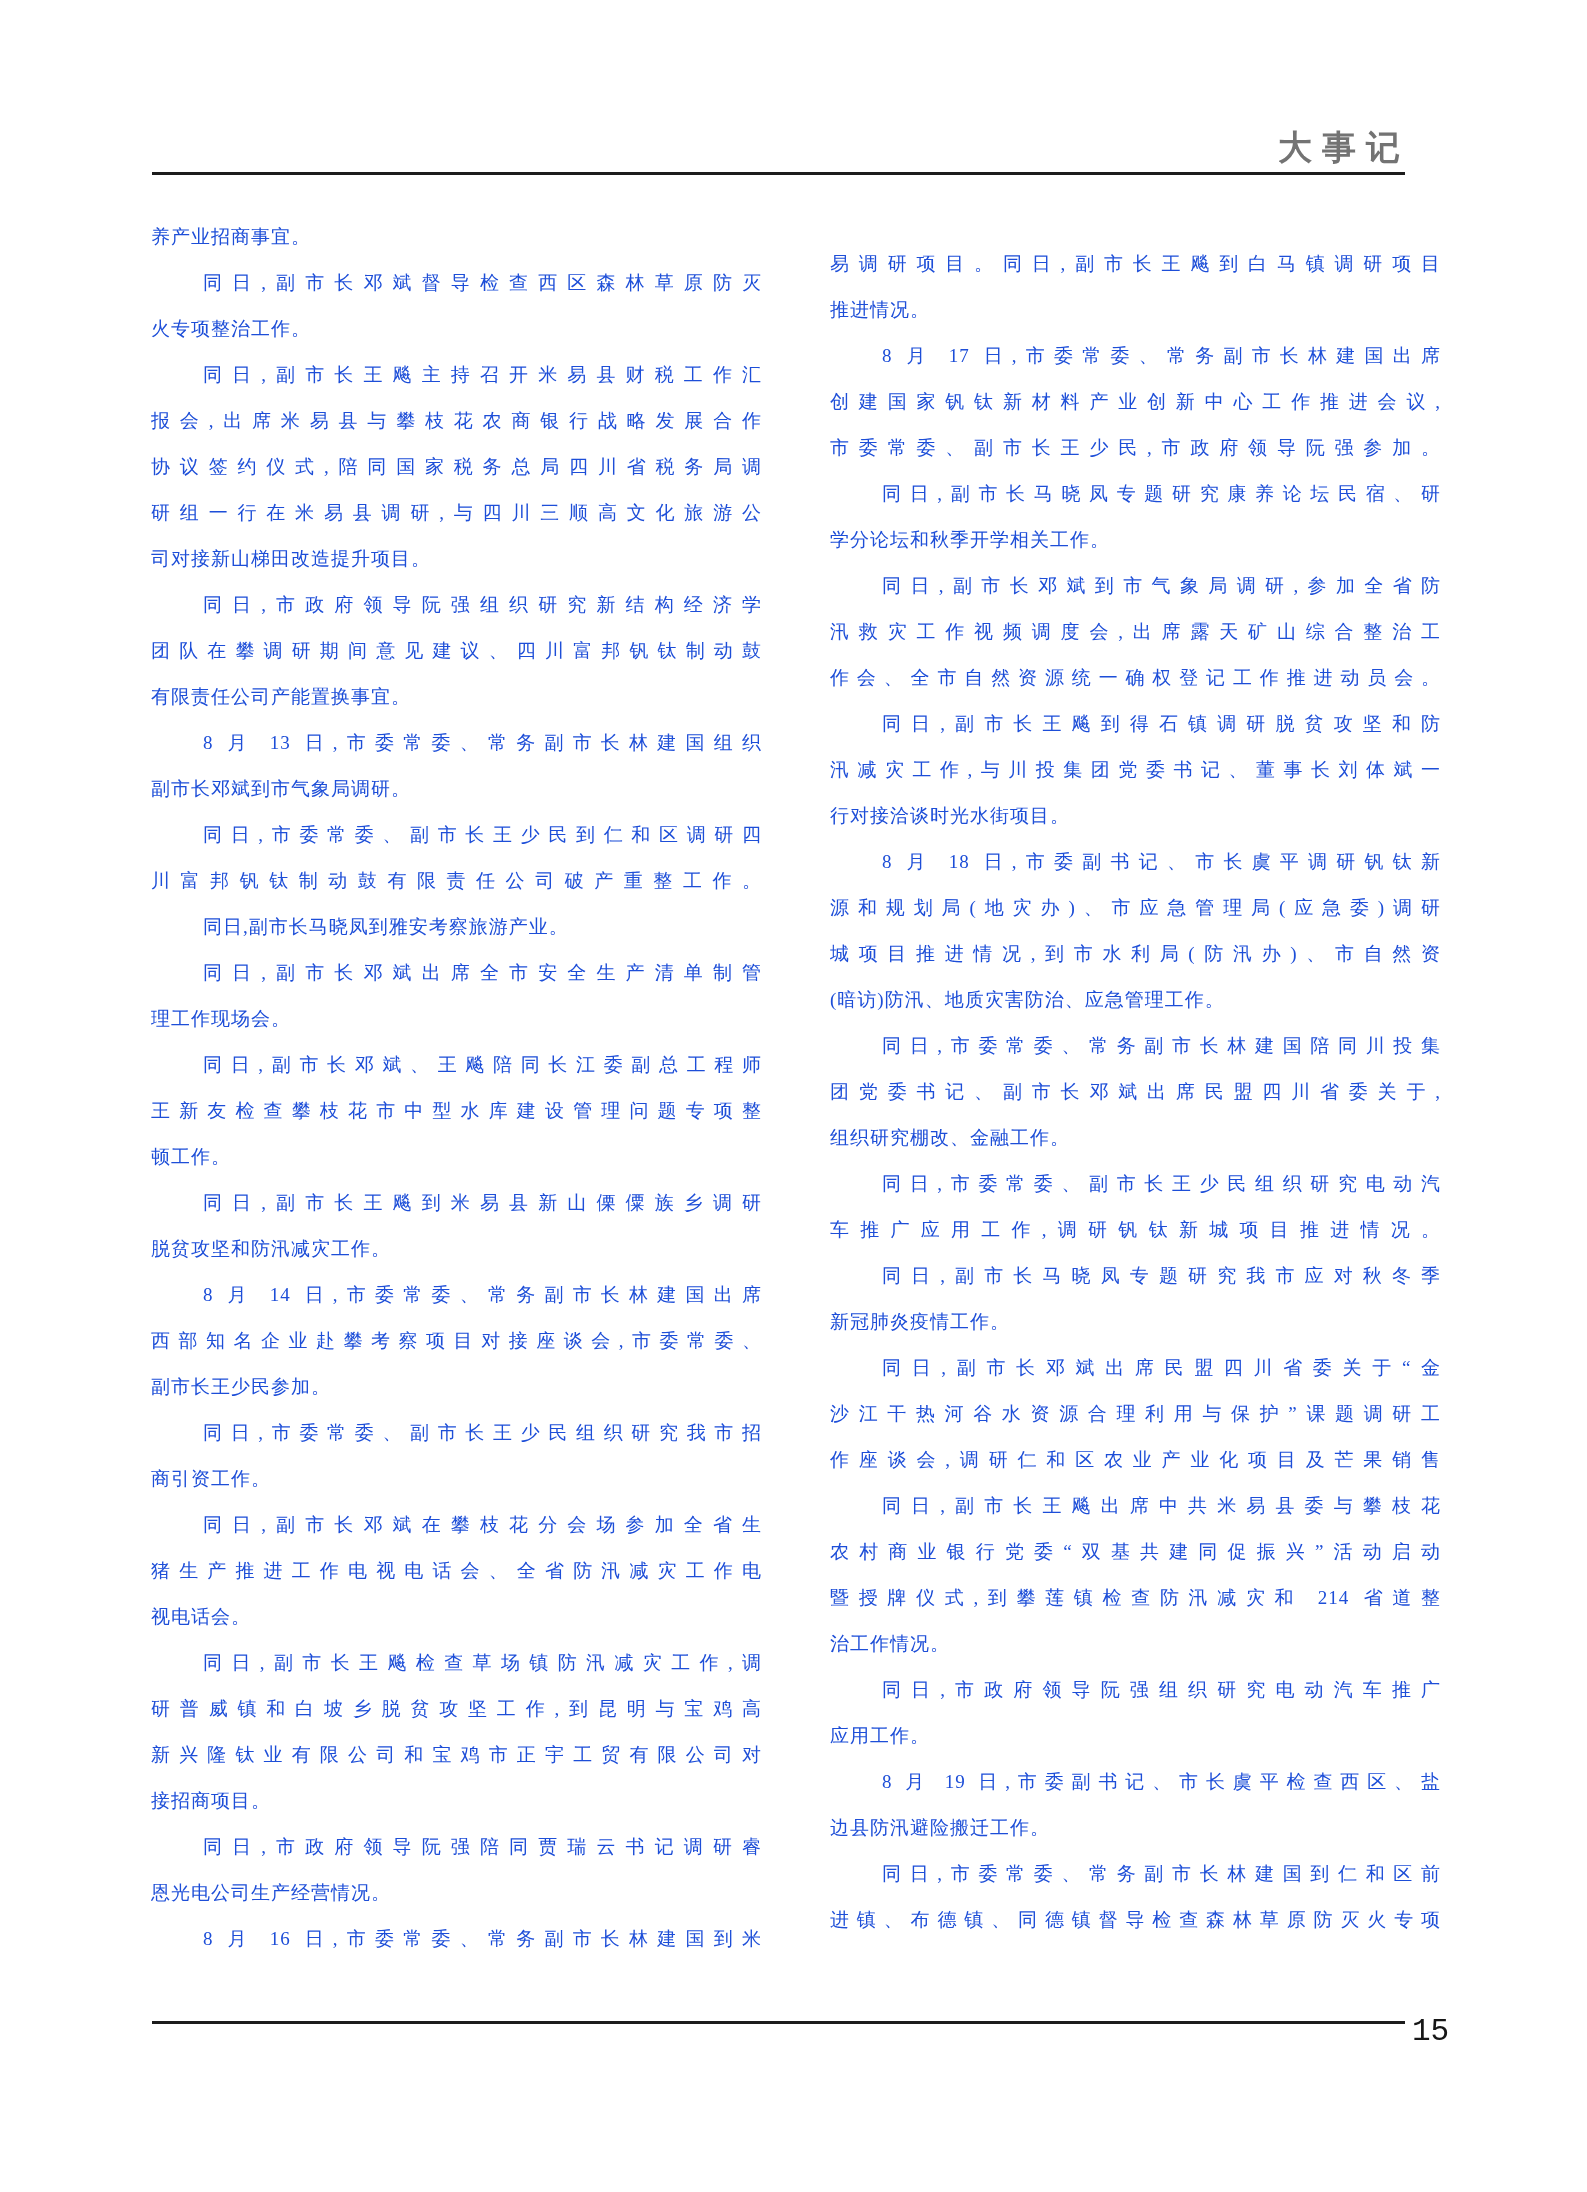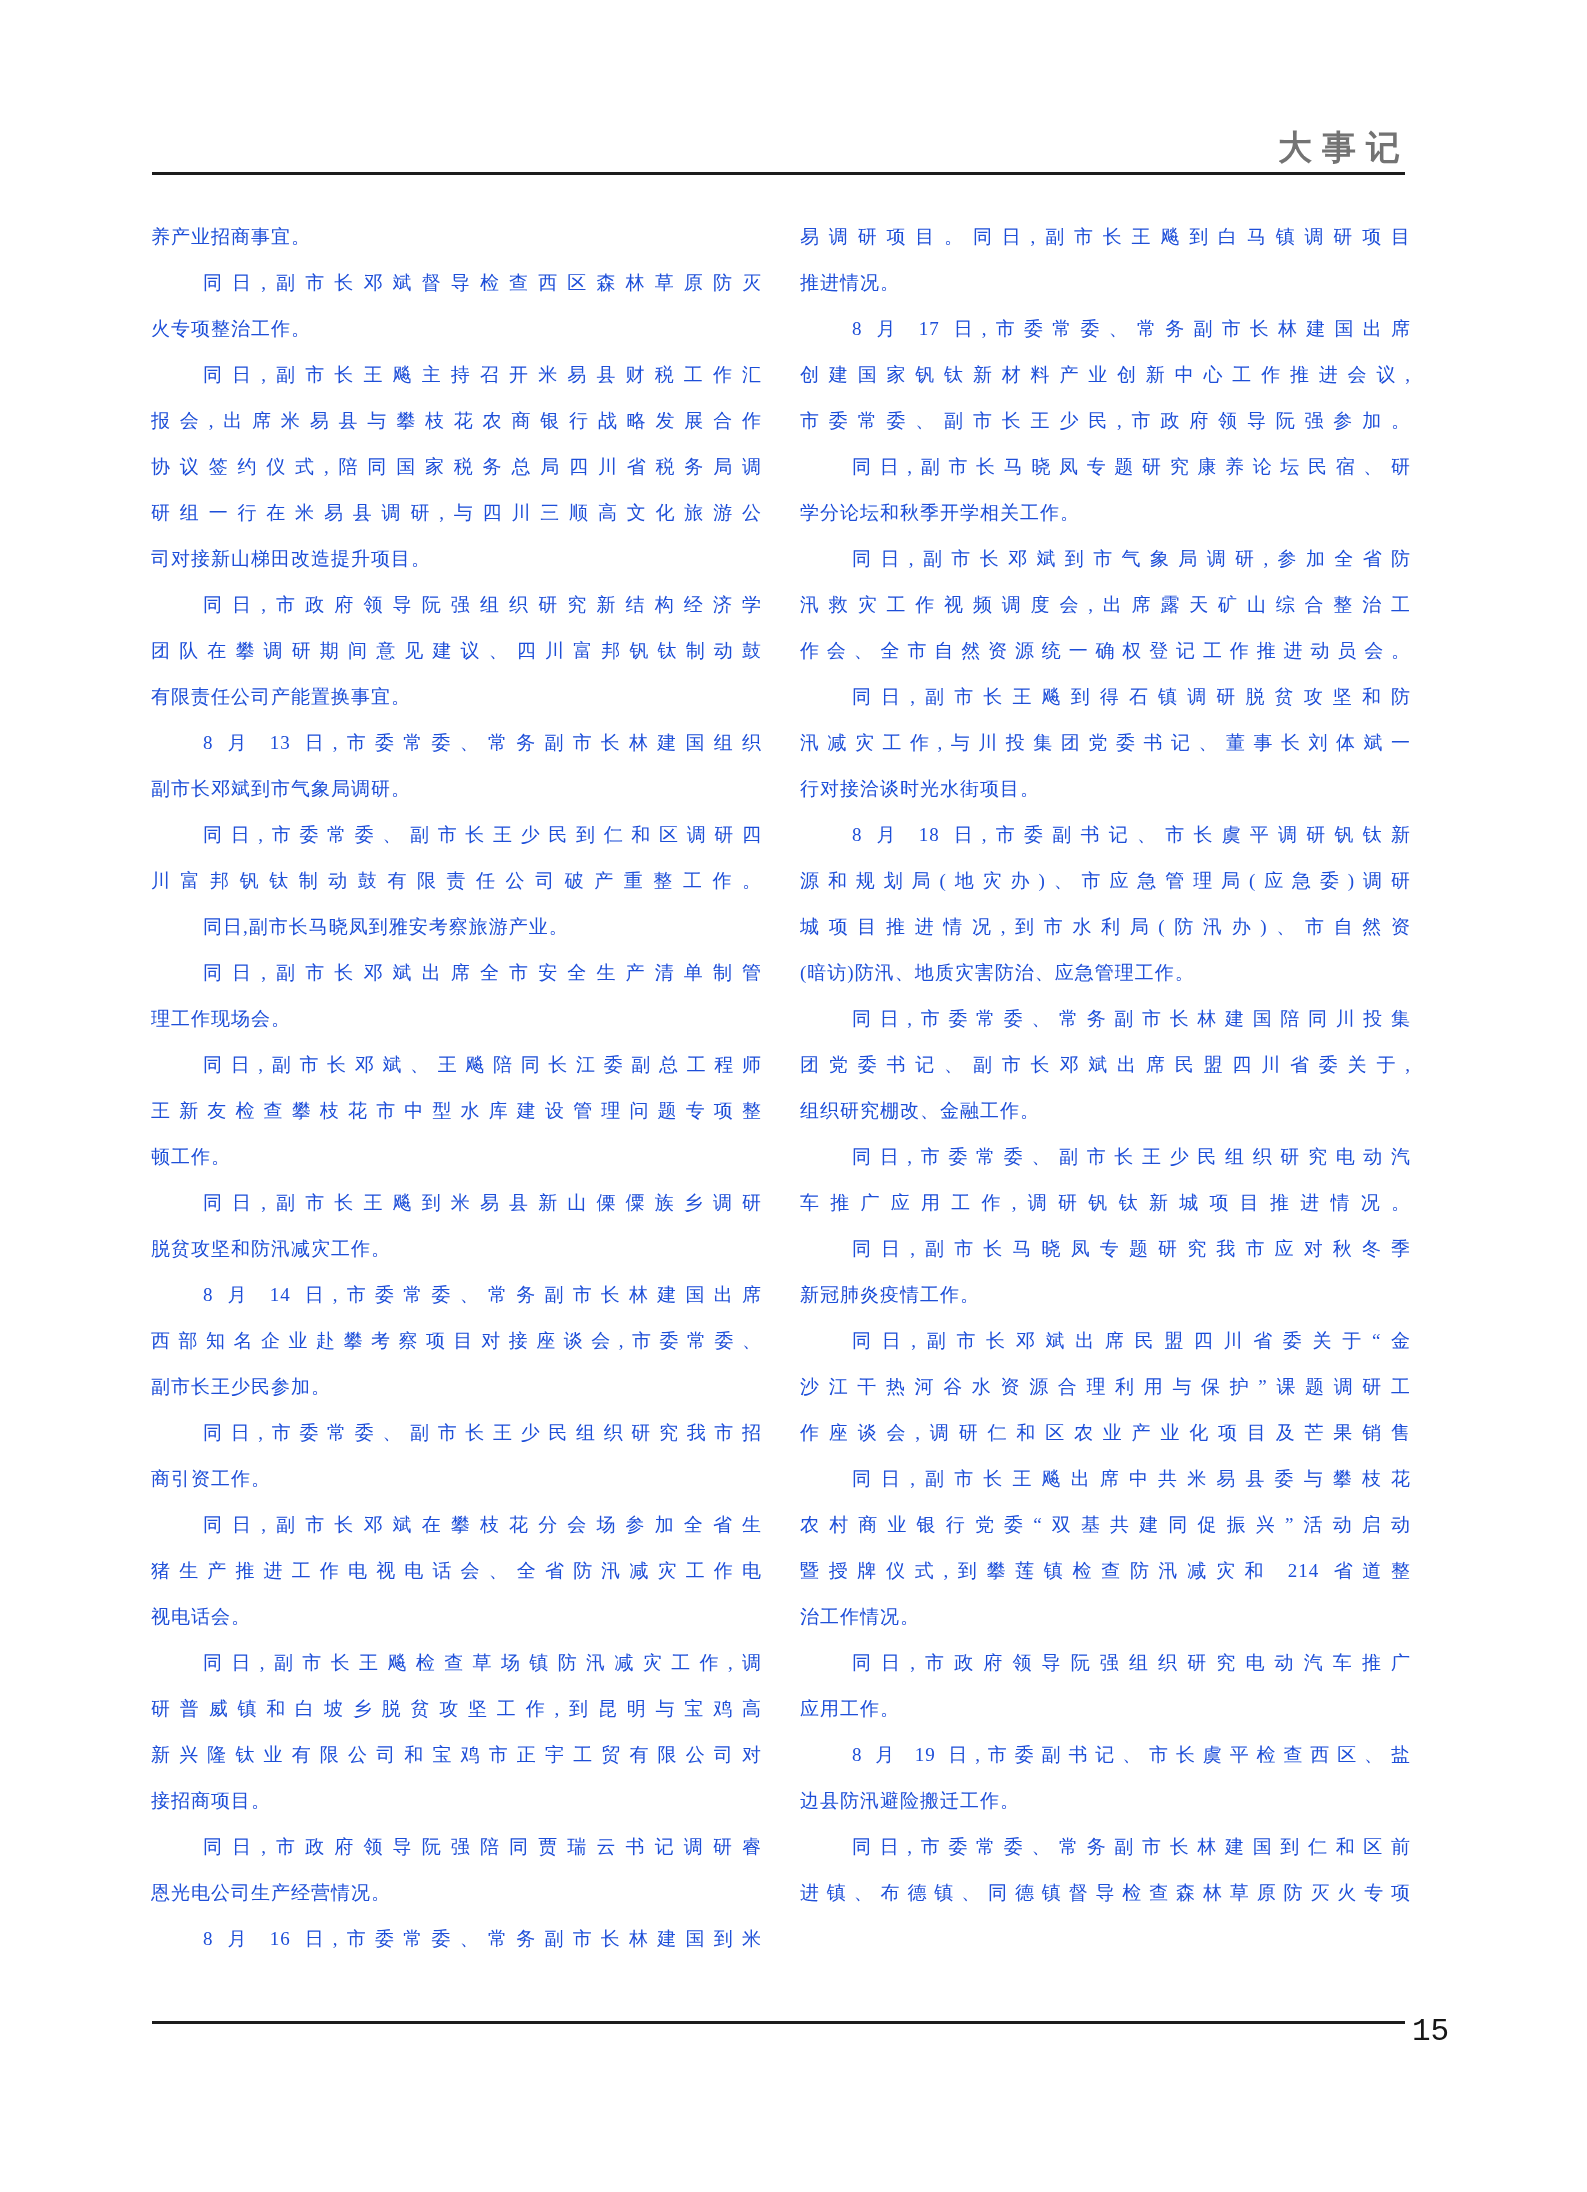--- a/index.html
+++ b/index.html
@@ -43,21 +43,21 @@
     top: 214px;
     width: 611px;
     font-size: 19px;
     line-height: 46px;
     letter-spacing: 1px;
     text-align: justify;
     text-justify: auto;
     color: #1d4ed8;
   }
   .col-left  { left: 151px; }
-  .col-right { left: 800px; }
+  .col-right { left: 830px; margin-top: 27px; }
   .line {
     height: 46px;
     overflow: hidden;
     text-align: justify;
     text-align-last: left;
     white-space: nowrap;
   }
   .line.fill {
     text-align-last: justify;
     white-space: normal;

